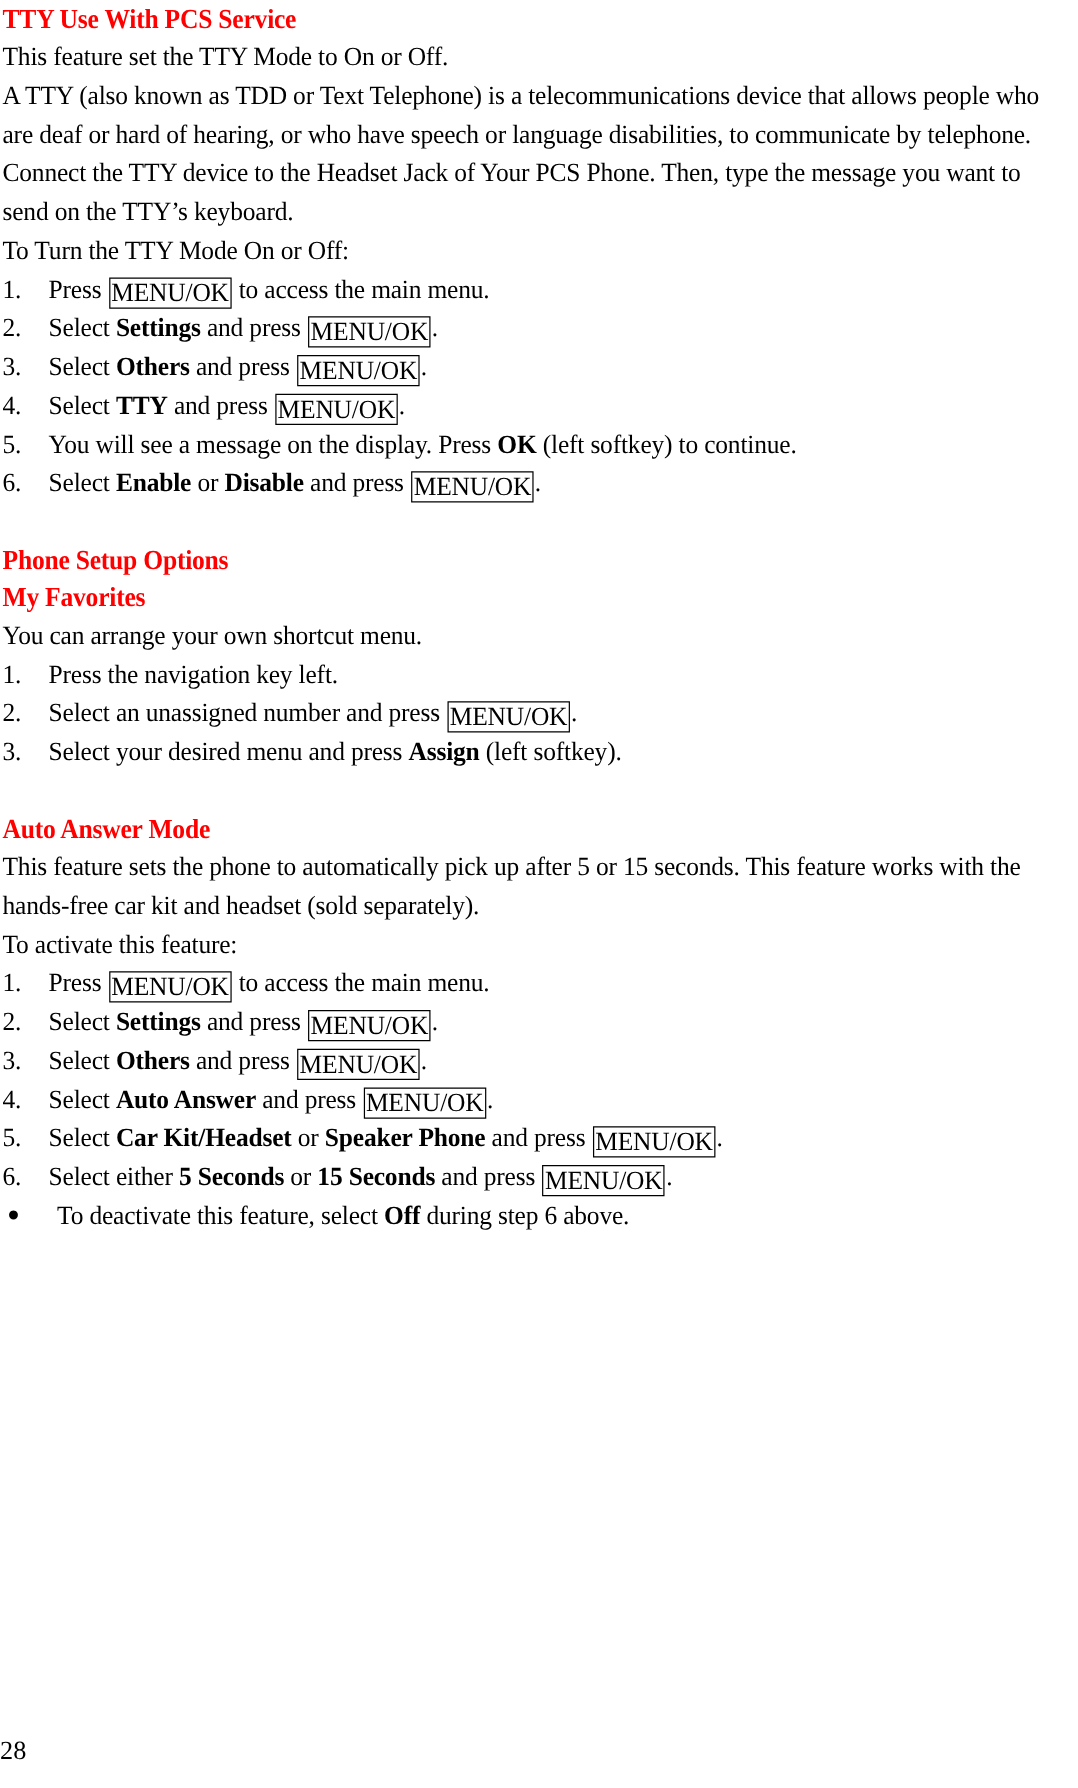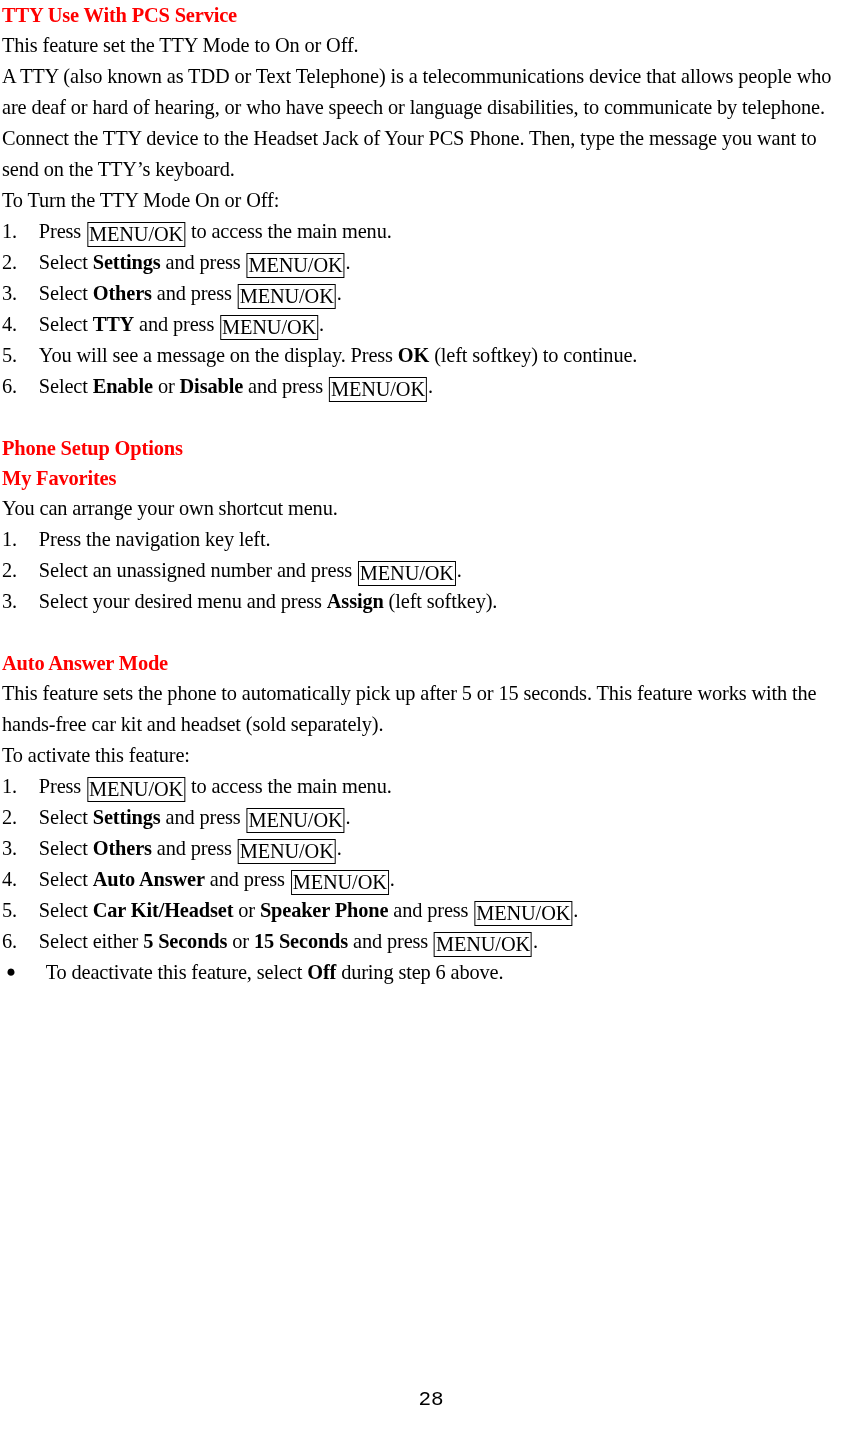--- a/index.html
+++ b/index.html
@@ -108,22 +108,22 @@
   
   .gap {
     height: 31px;
   }
   
   .page-number {
     position: absolute;
     left: 0;
     right: 0;
     bottom: 18px;
-    text-align: center;
-    font-family: Liberation Mono, monospace;
+    text-align: left;
+    font-family: Liberation Serif, serif;
     font-size: 21px;
     line-height: 24px;
     color: #000000;
   }
 </style>
 </head>
 <body>
 
 <div class="page">
 

